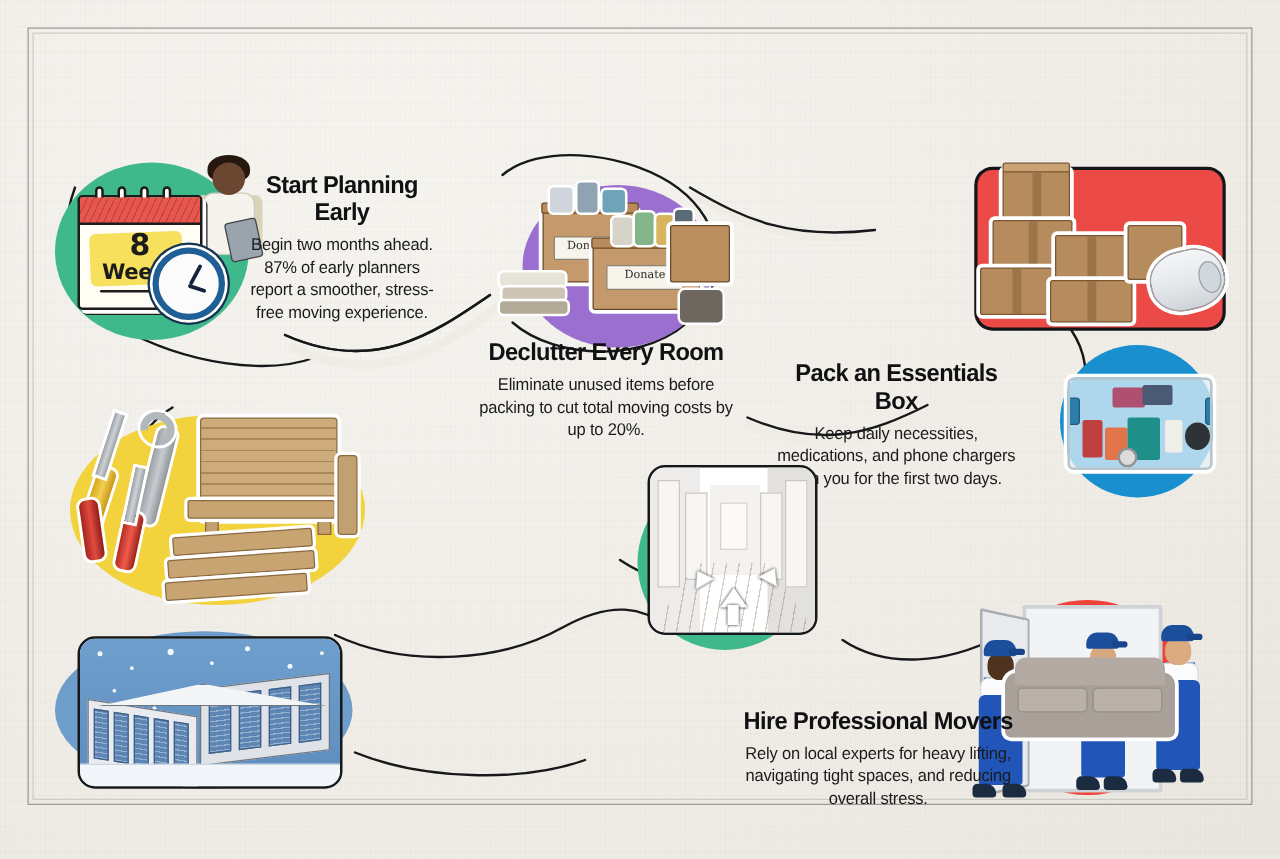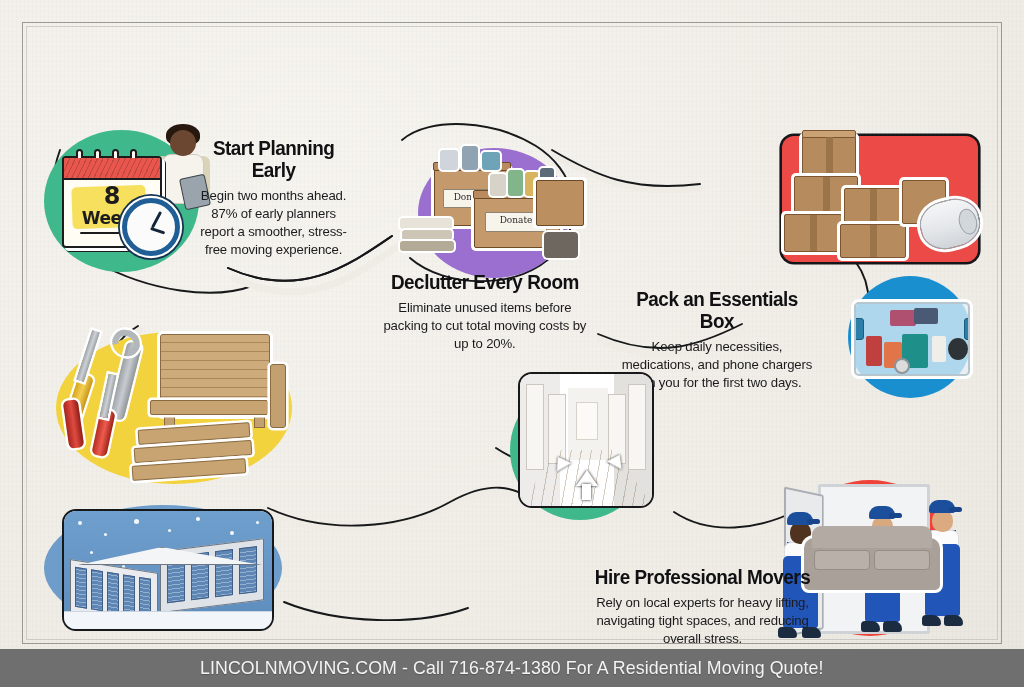--- a/index.html
+++ b/index.html
@@ -645,17 +645,14 @@
       <div class="sofa-cush" style="left:10px;"></div>
       <div class="sofa-cush" style="left:70px;"></div>
     </div>
   </div>
 
   <div class="block" id="txt-movers">
     <h3>Hire Professional Movers</h3>
     <p>Rely on local experts for heavy lifting, navigating tight spaces, and reducing overall stress.</p>
   </div>
 
-  <div class="footer">
-    <span>LINCOLNMOVING.COM - Call 716-874-1380 For A Residential Moving Quote!</span>
-  </div>
 
 </div>
 
 </body></html>

